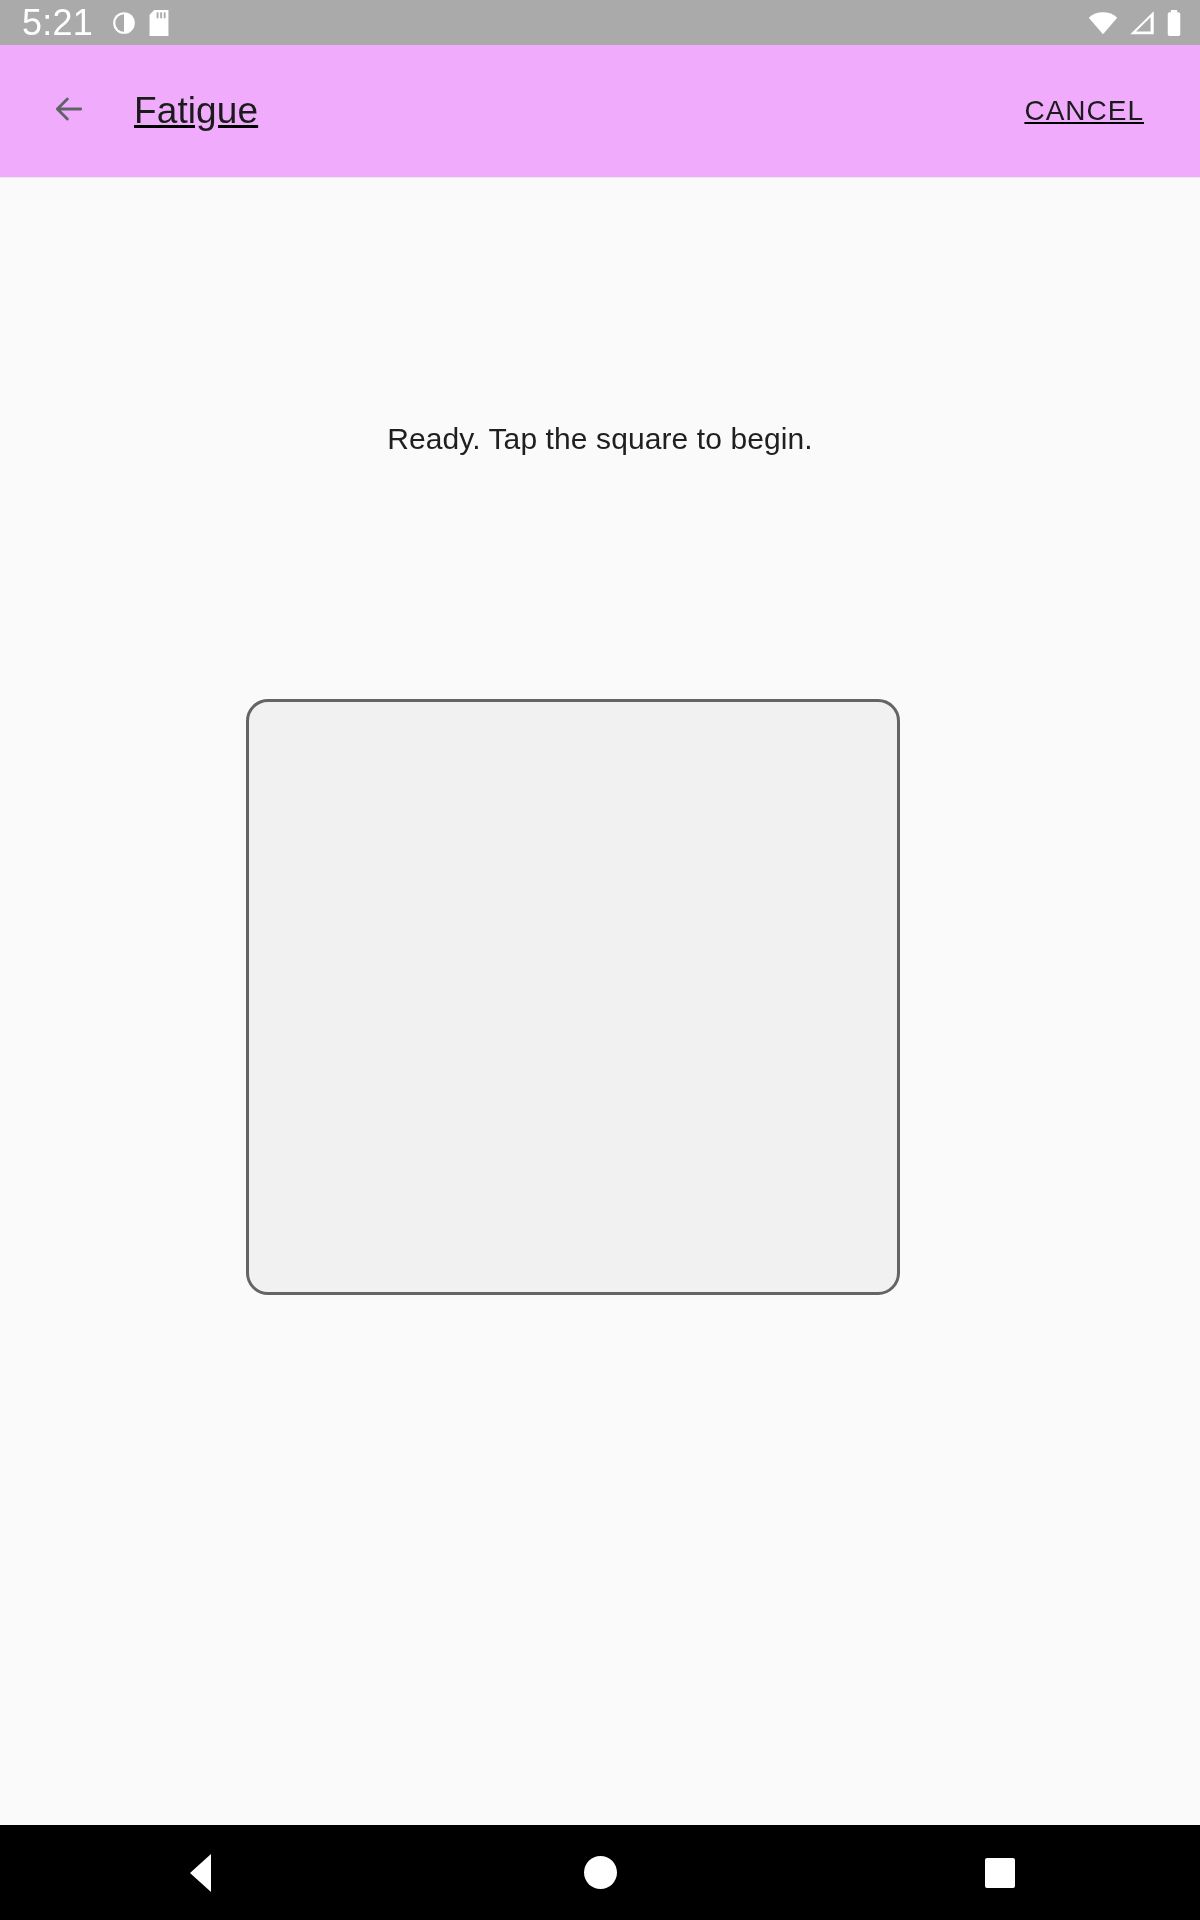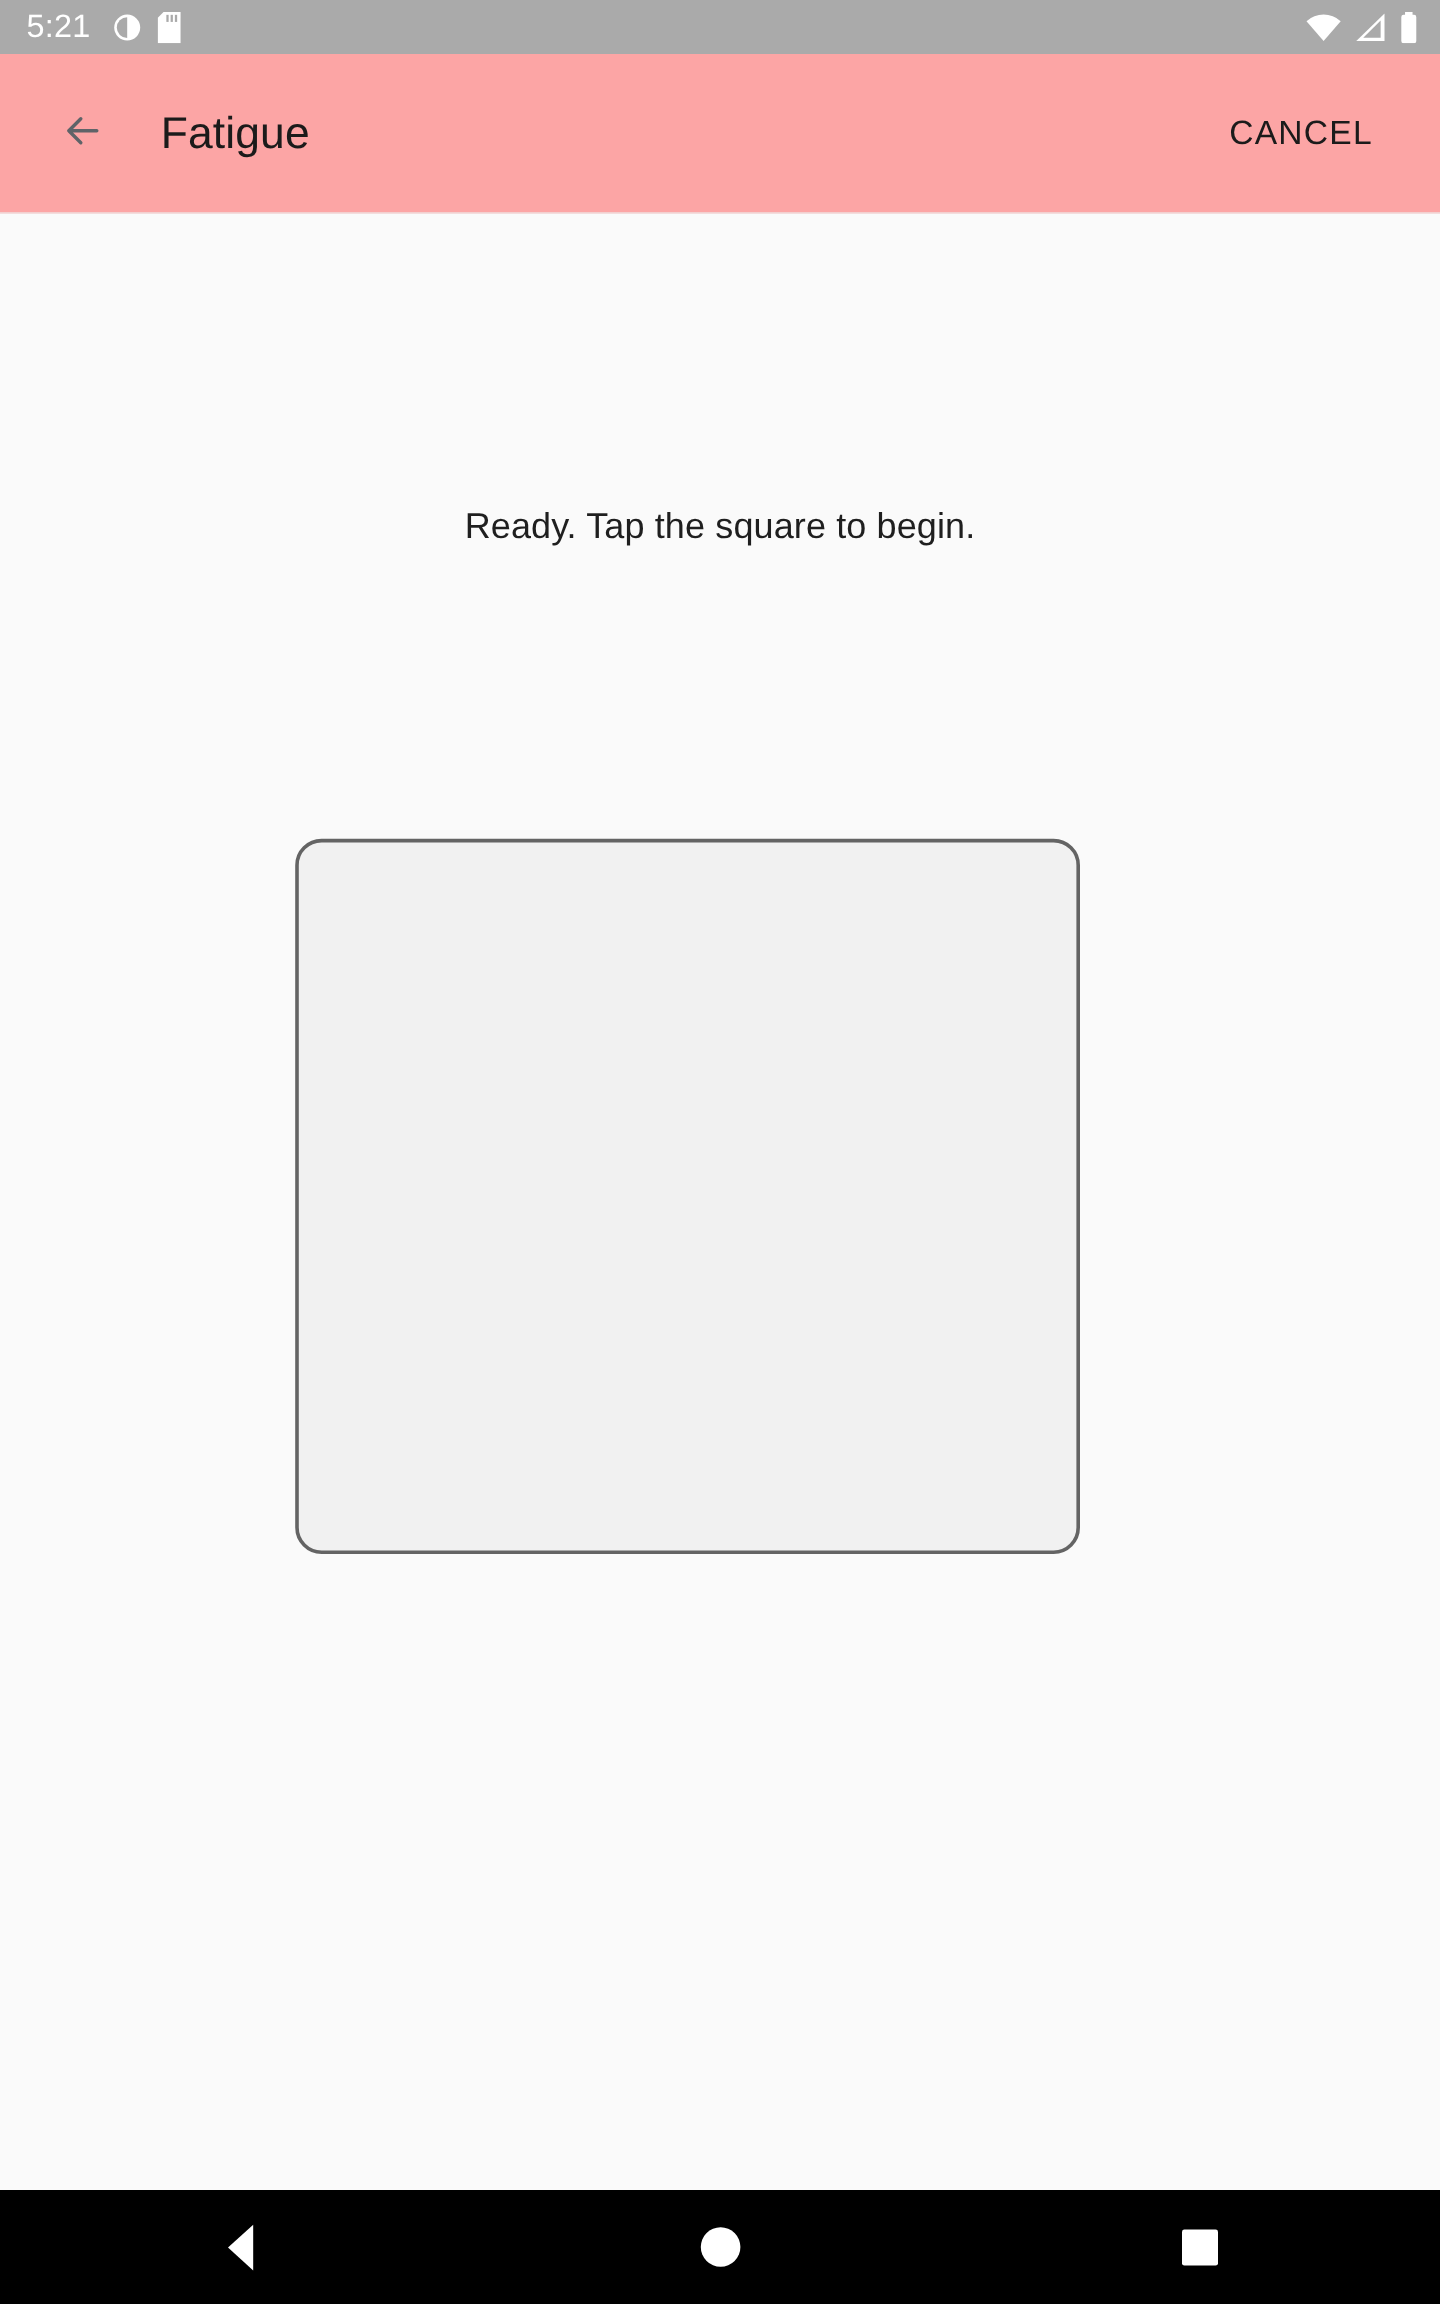--- a/index.html
+++ b/index.html
@@ -22,21 +22,21 @@
     width: 1200px;
     height: 45px;
     background: #aaaaaa;
     display: flex;
     align-items: center;
     box-sizing: border-box;
     padding: 0 18px 0 22px;
   }
   .status-clock {
     color: #ffffff;
-    font-size: 27px;
+    font-size: 36px;
     letter-spacing: 0.2px;
     line-height: 1;
     margin-right: 18px;
   }
   .status-left-icons {
     display: flex;
     align-items: center;
     gap: 12px;
   }
   .status-spacer { flex: 1 1 auto; }
@@ -46,25 +46,26 @@
     gap: 11px;
   }
   .sicon { display: block; }
 
   
   .app-bar {
     position: absolute;
     top: 45px; left: 0;
     width: 1200px;
     height: 133px;
-    background: #fca5a5;
+    background: #f0abfc;
     border-bottom: 1px solid #ededed;
     box-sizing: border-box;
     display: flex;
     align-items: center;
+    text-decoration: underline;
   }
   .back-button {
     width: 74px;
     height: 74px;
     margin-left: 32px;
     display: flex;
     align-items: center;
     justify-content: center;
     border-radius: 50%;
     cursor: pointer;

